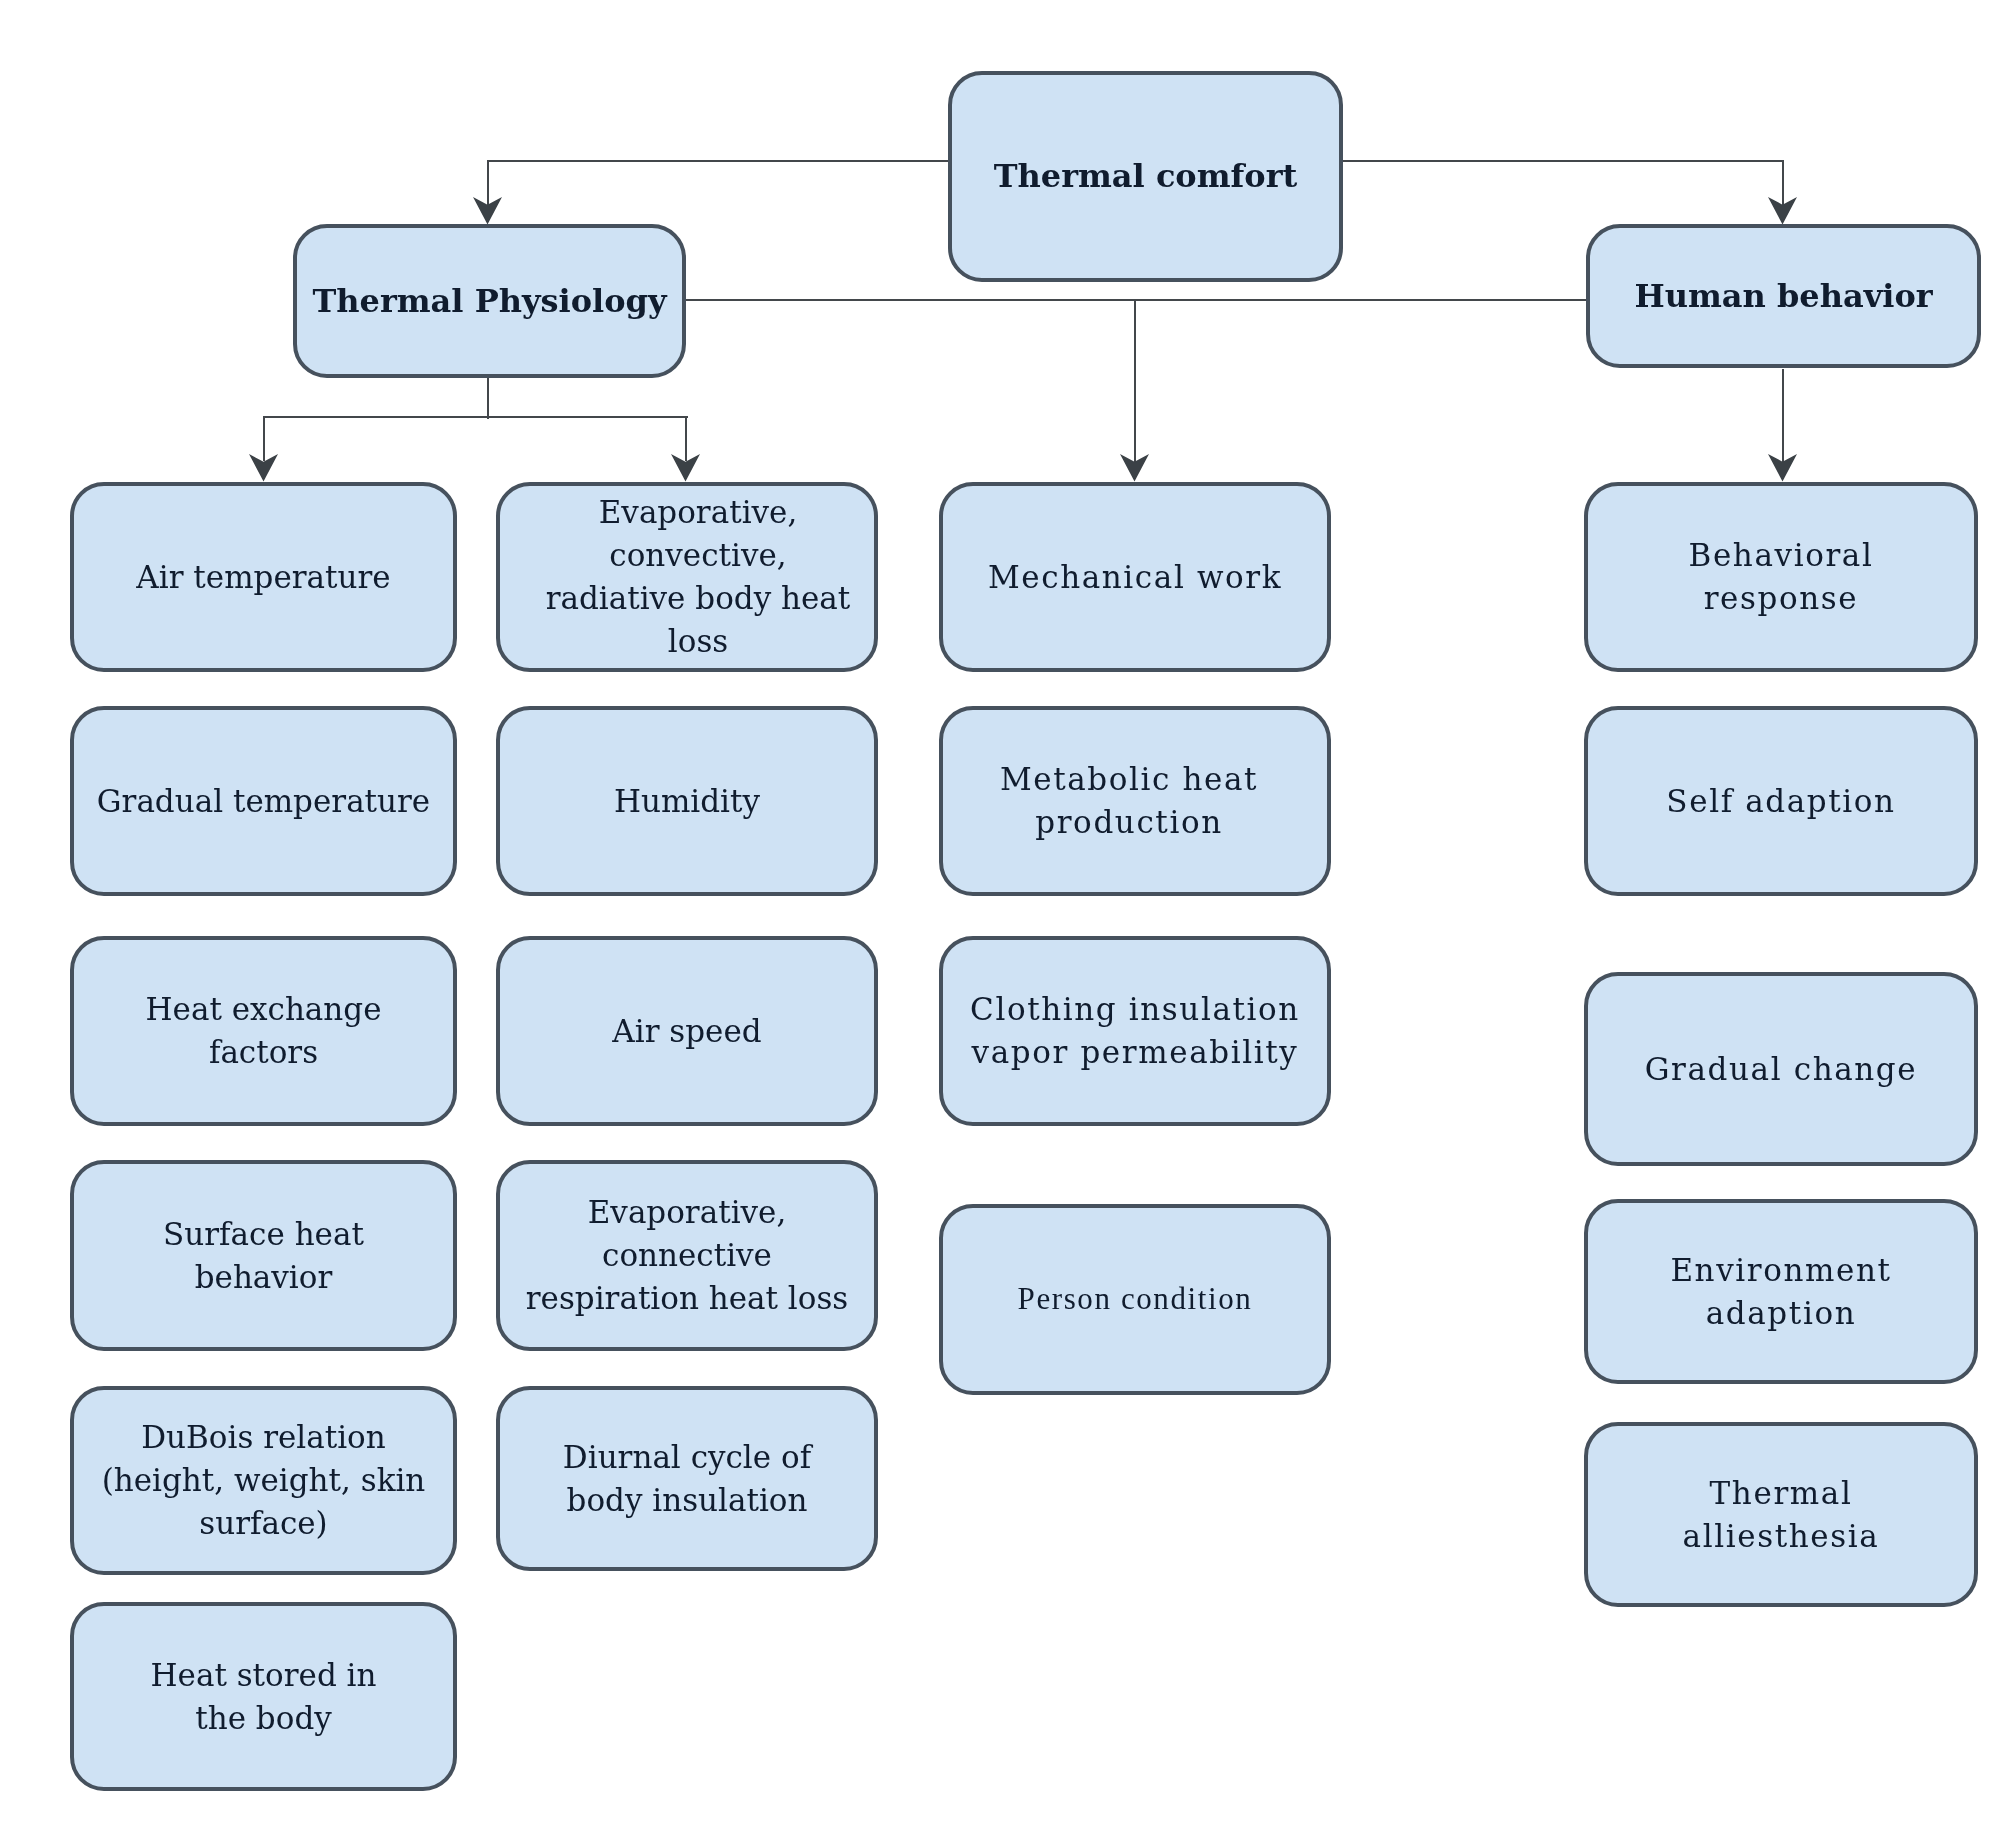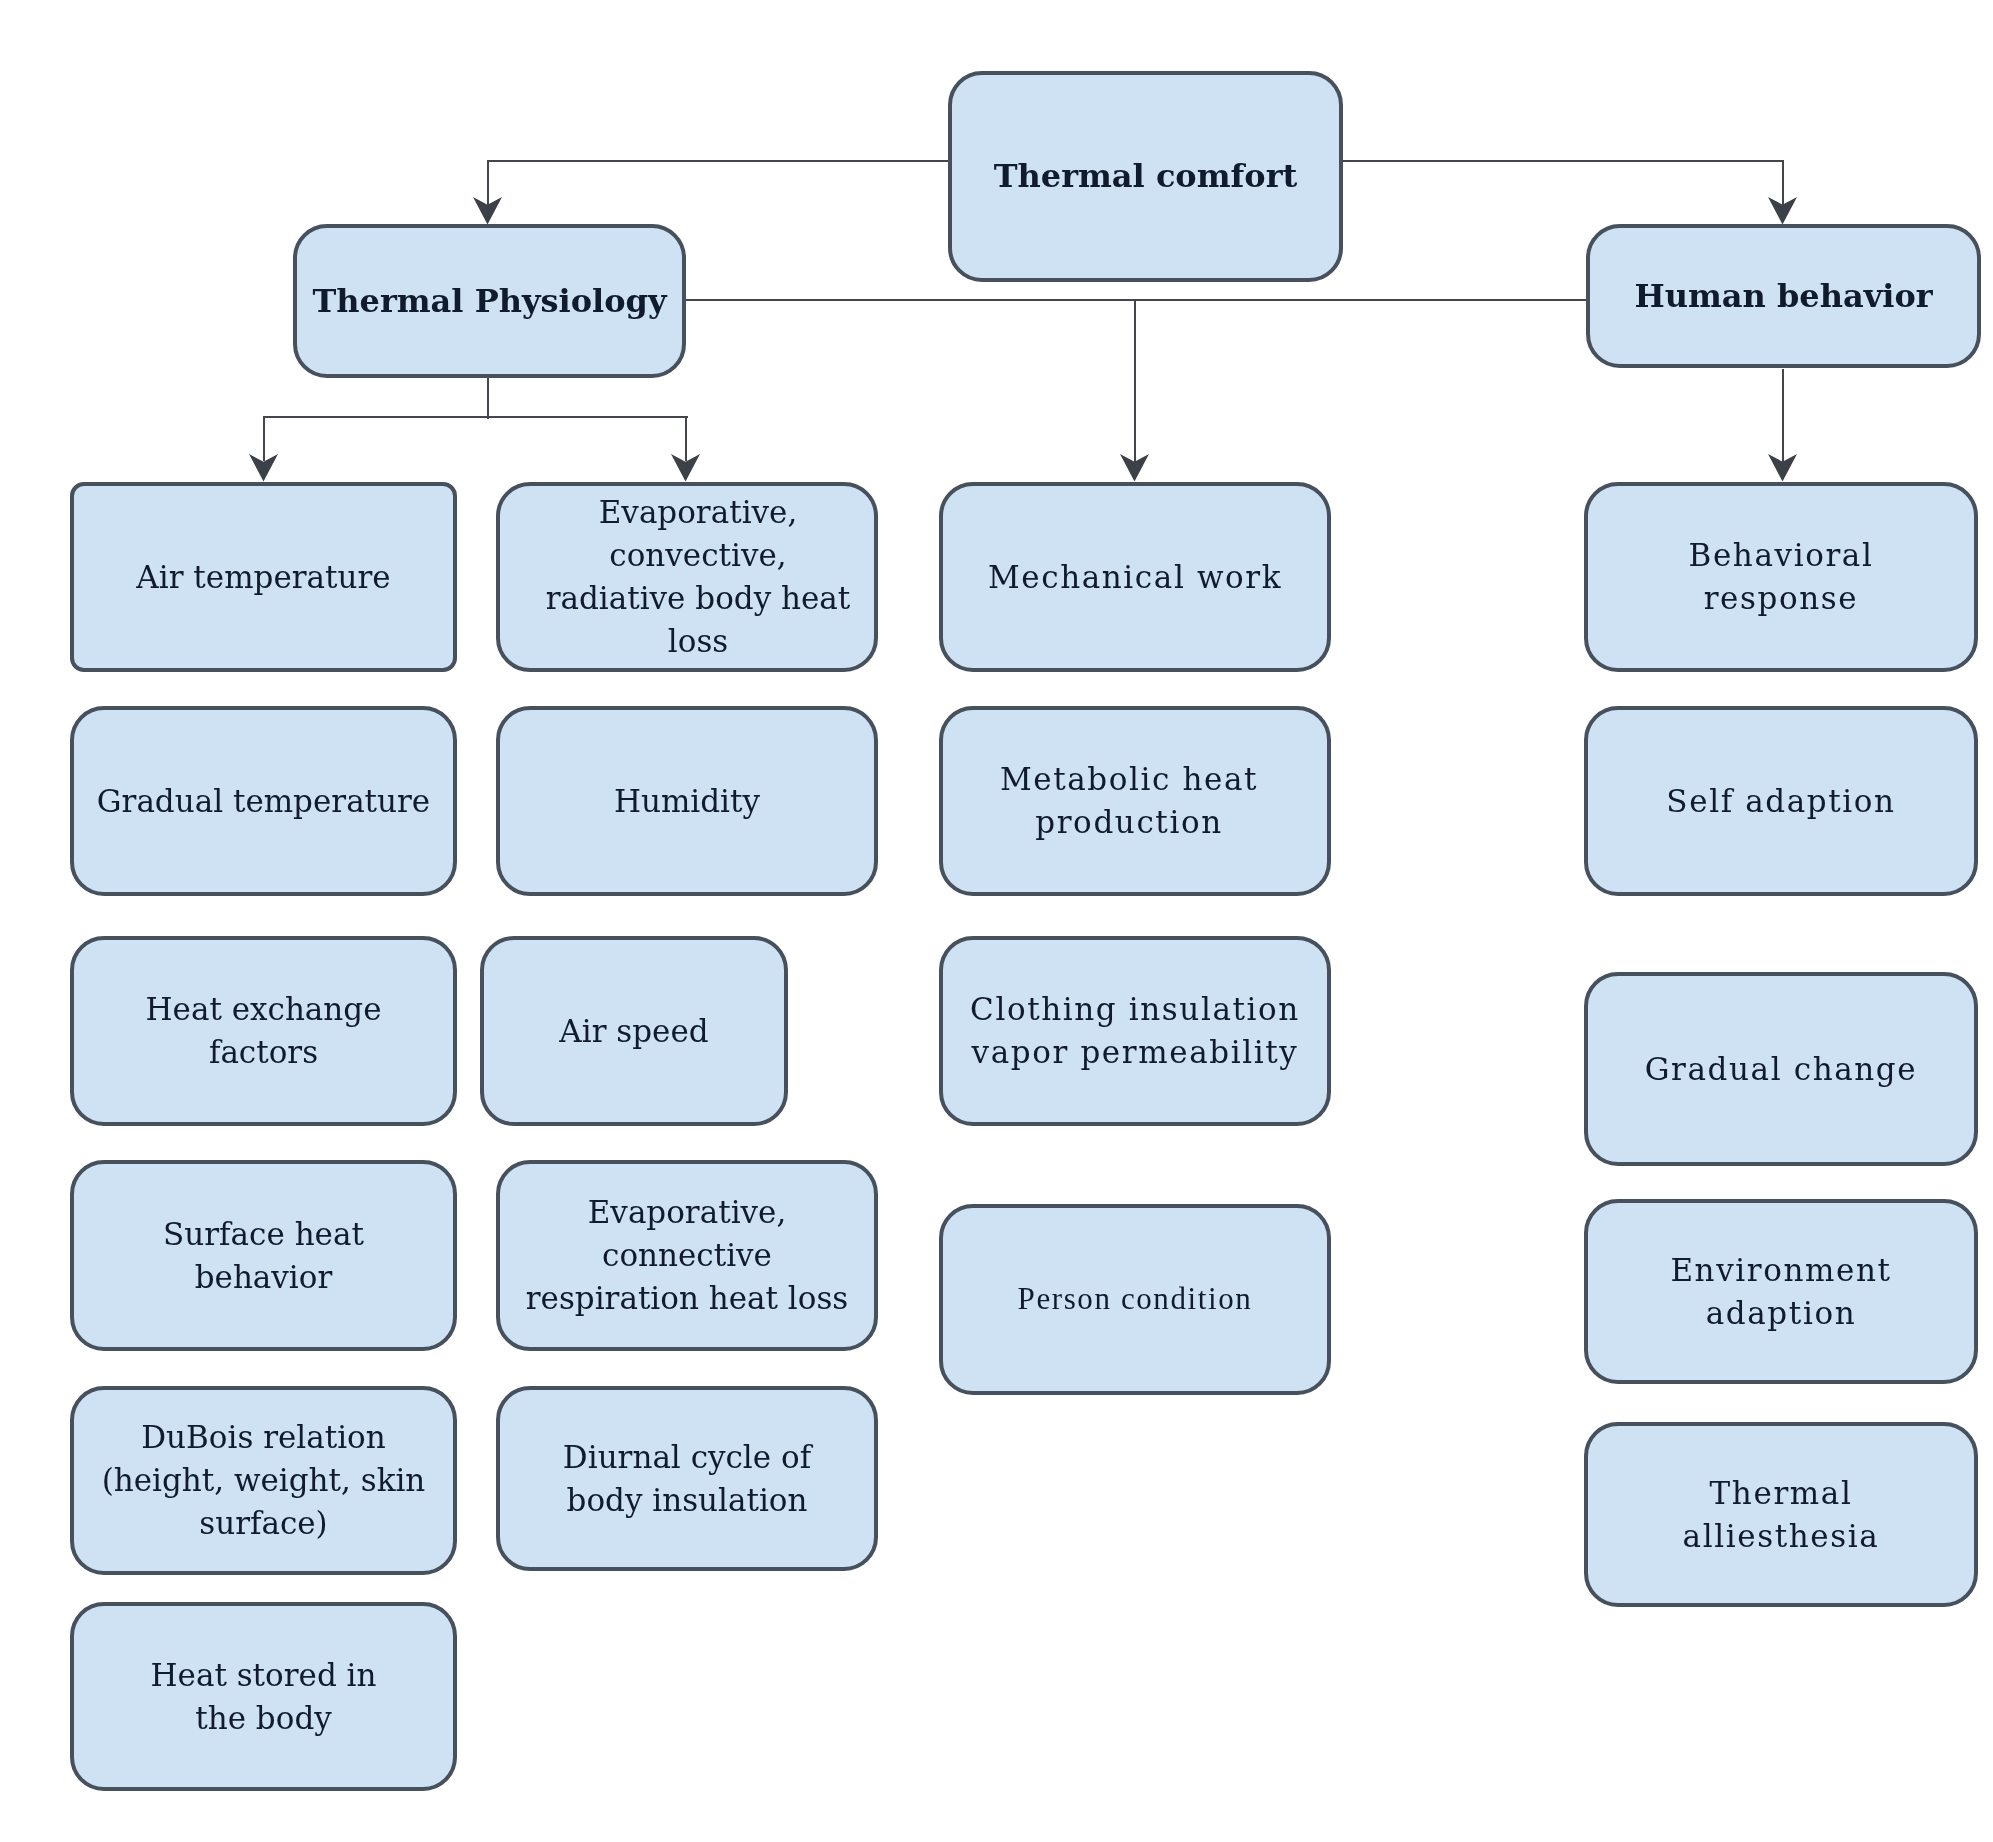--- a/index.html
+++ b/index.html
@@ -80,30 +80,30 @@
   <div class="vline" style="left:1114px;top:299px;height:163px;"></div>
   <div class="arrow" style="left:1100px;top:454px;"></div>
 
   <div class="vline" style="left:1762px;top:369px;height:93px;"></div>
   <div class="arrow" style="left:1748px;top:454px;"></div>
 
   <div class="node hdr" style="left:928px;top:71px;width:395px;height:211px;">Thermal comfort</div>
   <div class="node hdr" style="left:273px;top:224px;width:393px;height:154px;">Thermal Physiology</div>
   <div class="node hdr" style="left:1566px;top:224px;width:395px;height:144px;">Human behavior</div>
 
-  <div class="node" style="left:50px;top:482px;width:387px;height:190px;border-radius:14px;">Air temperature</div>
+  <div class="node" style="left:50px;top:482px;width:387px;height:190px;">Air temperature</div>
   <div class="node" style="left:50px;top:706px;width:387px;height:190px;">Gradual temperature</div>
   <div class="node" style="left:50px;top:936px;width:387px;height:190px;">Heat exchange factors</div>
   <div class="node" style="left:50px;top:1160px;width:387px;height:191px;">Surface heat behavior</div>
   <div class="node" style="left:50px;top:1386px;width:387px;height:189px;">DuBois relation (height, weight, skin surface)</div>
   <div class="node tightwrap" style="left:50px;top:1602px;width:387px;height:189px;">Heat stored in the body</div>
 
   <div class="node" style="left:476px;top:482px;width:382px;height:190px;padding-left:43px;">Evaporative, convective, radiative body heat loss</div>
   <div class="node" style="left:476px;top:706px;width:382px;height:190px;">Humidity</div>
-  <div class="node" style="left:460px;top:936px;width:308px;height:190px;">Air speed</div>
+  <div class="node" style="left:476px;top:936px;width:382px;height:190px;">Air speed</div>
   <div class="node" style="left:476px;top:1160px;width:382px;height:191px;">Evaporative, connective respiration heat loss</div>
   <div class="node" style="left:476px;top:1386px;width:382px;height:185px;">Diurnal cycle of body insulation</div>
 
   <div class="node wide" style="left:919px;top:482px;width:392px;height:190px;">Mechanical work</div>
   <div class="node wide" style="left:919px;top:706px;width:392px;height:190px;padding-left:9px;">Metabolic heat production</div>
   <div class="node wide" style="left:919px;top:936px;width:392px;height:190px;">Clothing insulation vapor permeability</div>
   <div class="node wide" style="left:919px;top:1204px;width:392px;height:191px;font-family:Liberation Serif, serif;">Person condition</div>
 
   <div class="node wide" style="left:1564px;top:482px;width:394px;height:190px;">Behavioral response</div>
   <div class="node wide" style="left:1564px;top:706px;width:394px;height:190px;">Self adaption</div>

